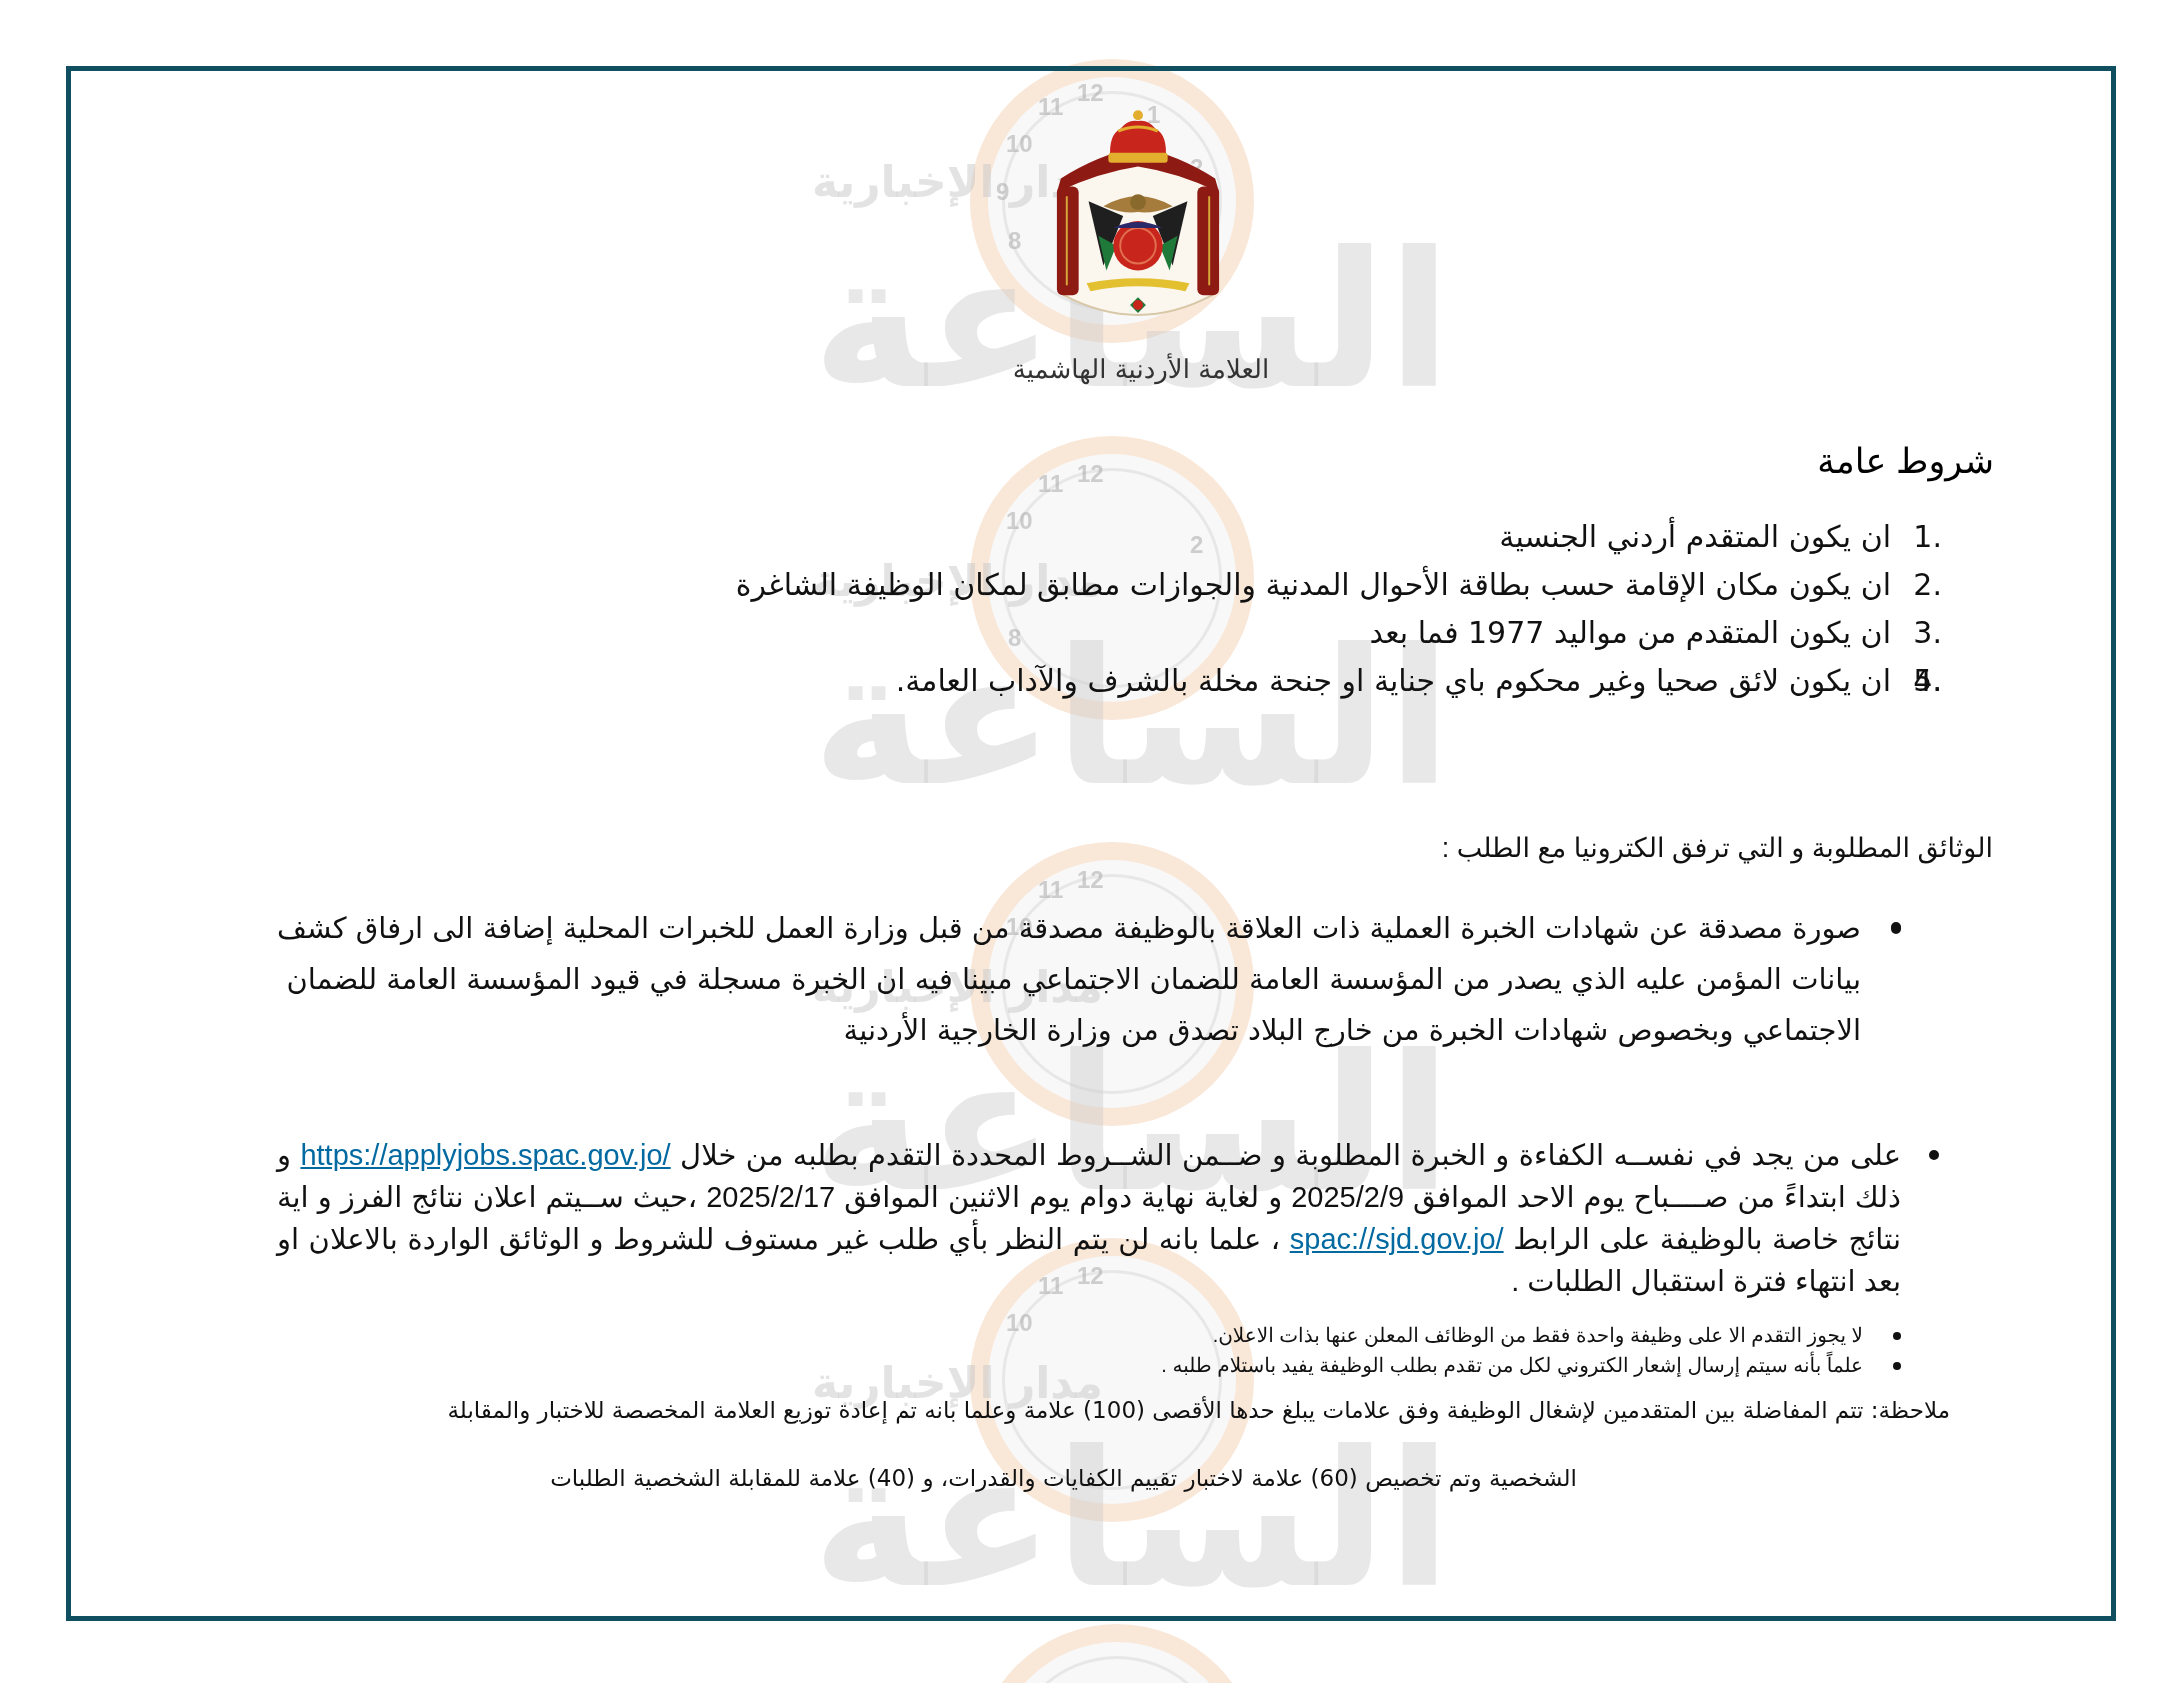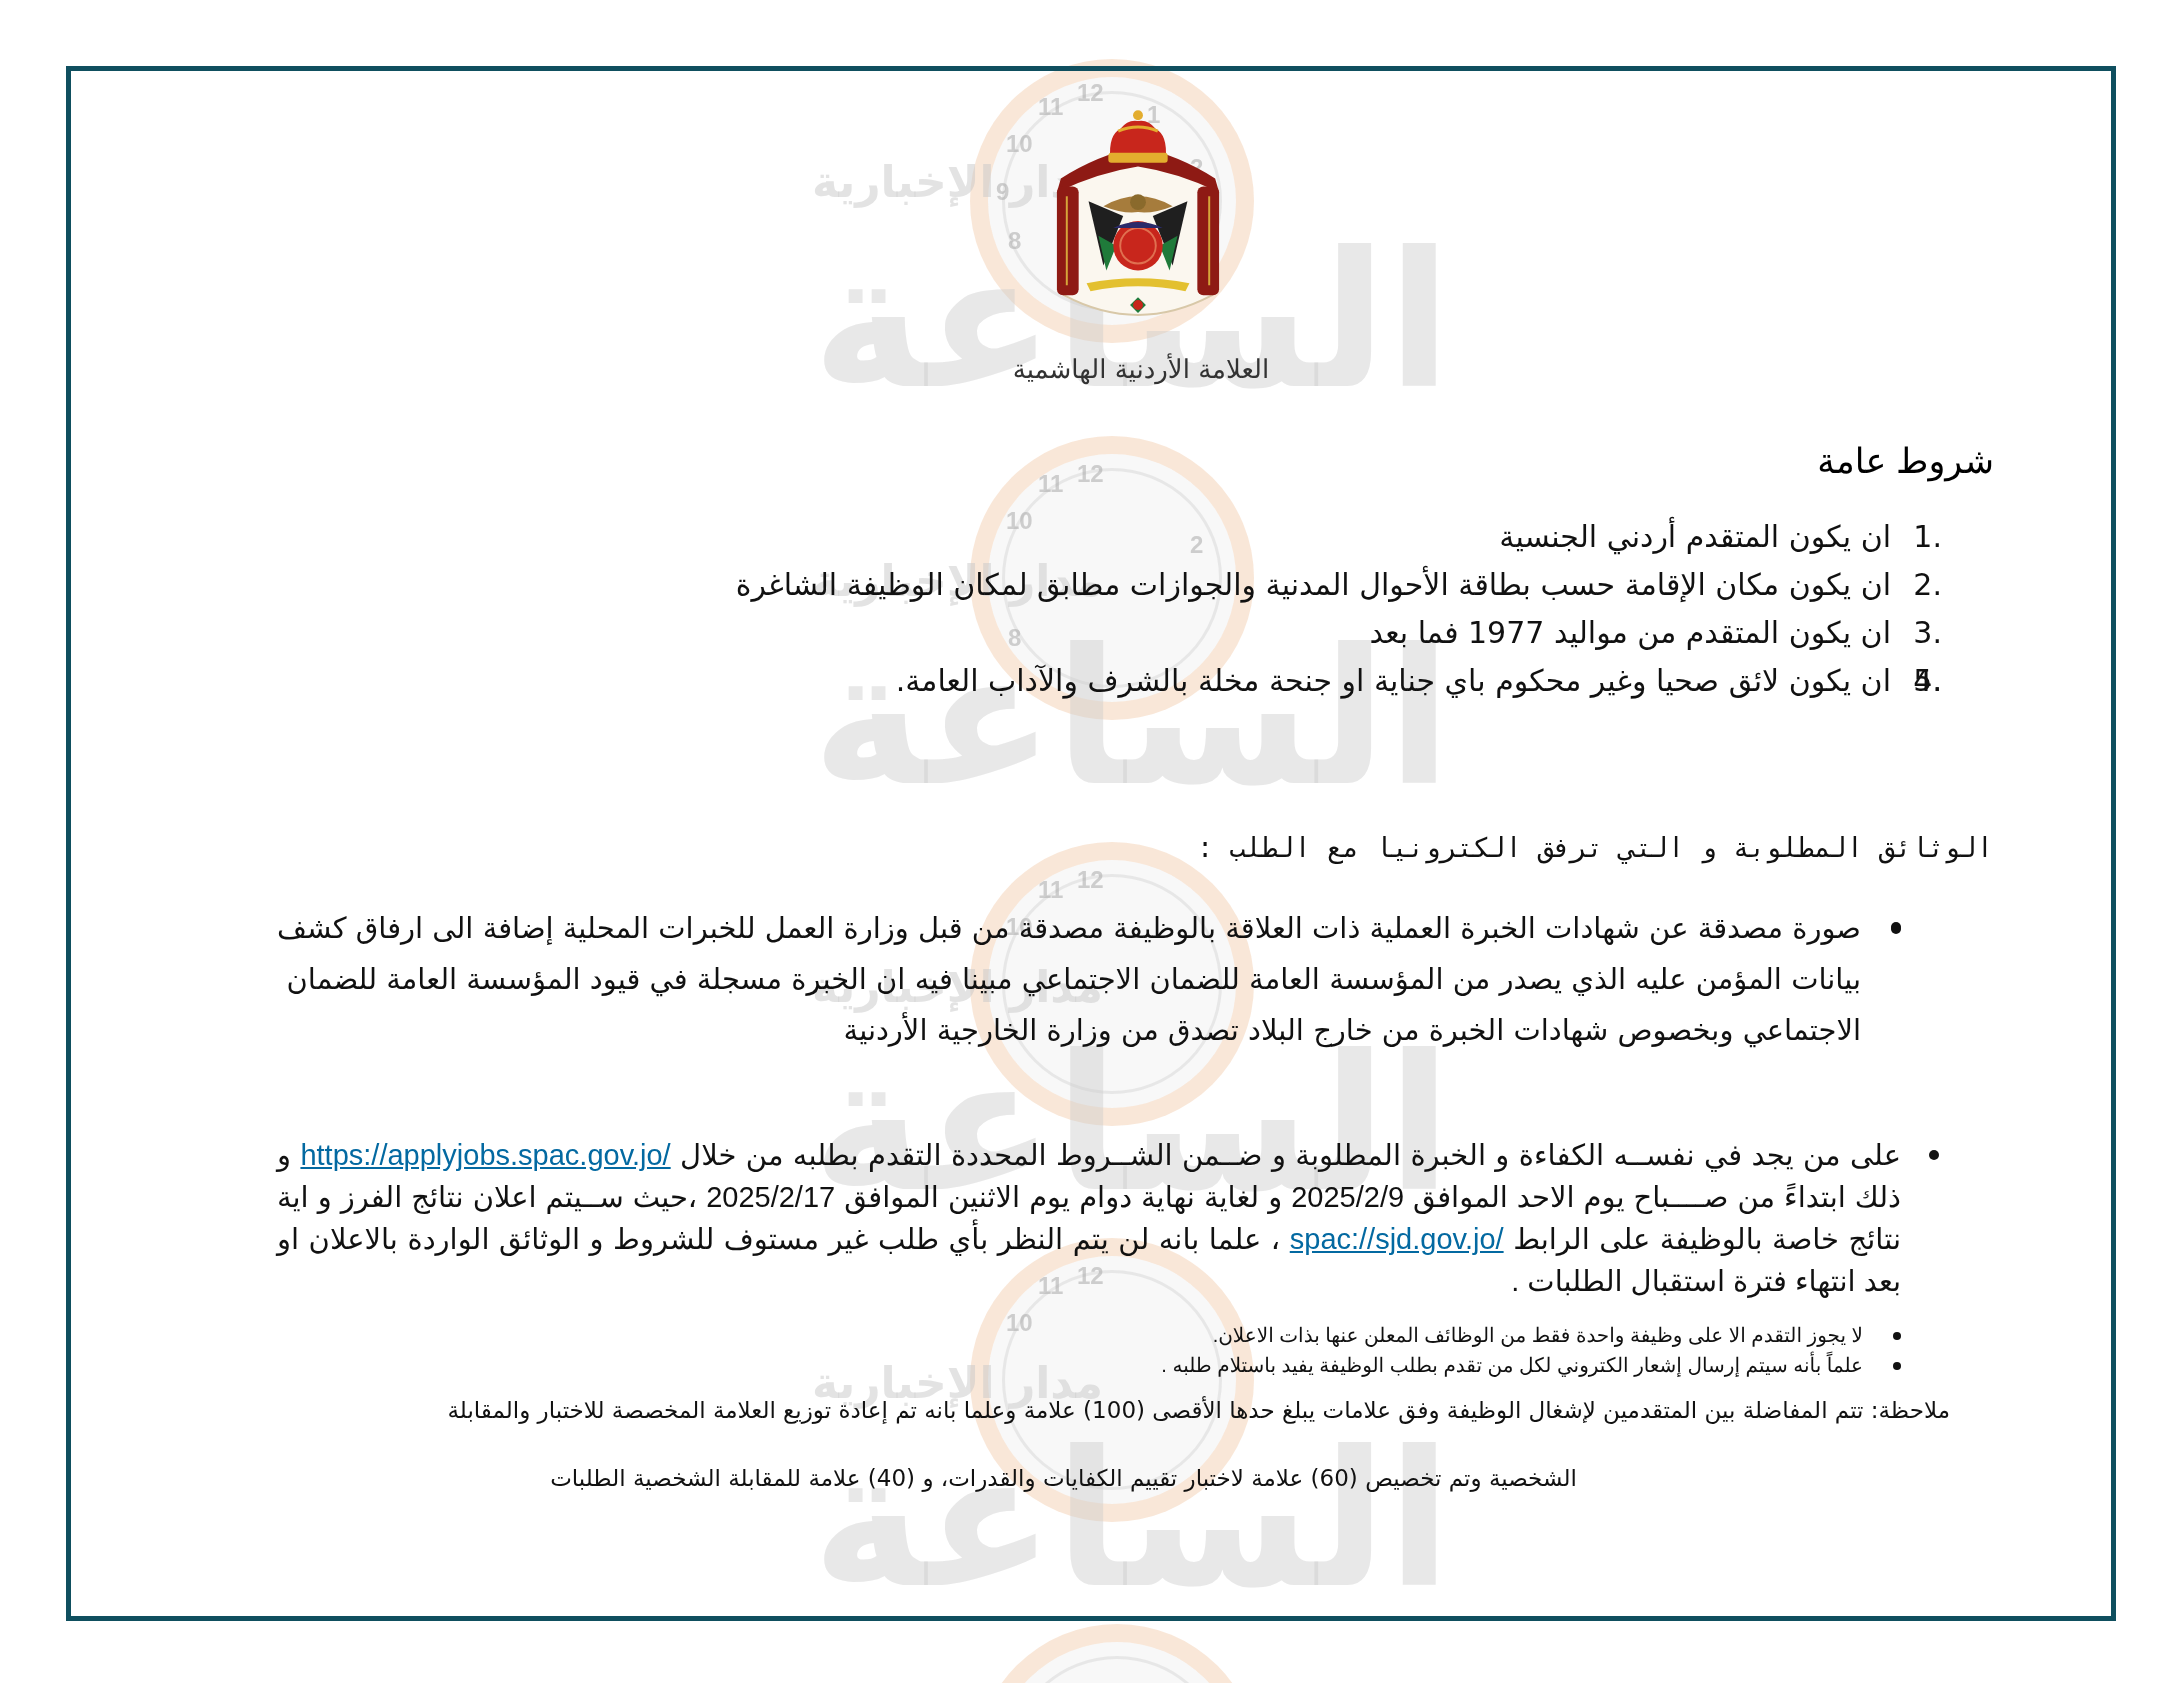--- a/index.html
+++ b/index.html
@@ -51,21 +51,21 @@
   }
   .cond-list {
     position: absolute; right: 236px; top: 513px; width: 1703px;
     margin: 0; padding: 0; list-style: none;
     font-family: "DejaVu Sans", sans-serif; font-size: 30px; line-height: 48px;
   }
   .cond-list li { position: relative; padding-right: 51px; }
   .cond-list li .n { position: absolute; right: 0; top: 0; }
   .docs-heading {
     position: absolute; right: 185px; top: 832px;
-    font-family: Liberation Mono, monospace; font-size: 27px;
+    font-family: Liberation Sans, sans-serif; font-size: 27px;
   }
   .docs-list {
     position: absolute; right: 277px; top: 901px; width: 1663px;
     margin: 0; padding: 0; list-style: none;
     font-family: "DejaVu Sans", sans-serif; font-size: 29px; line-height: 51px;
   }
   .docs-list li { position: relative; padding-right: 40px; margin-bottom: 2px; }
   .bullet {
     position: absolute; right: 0; top: 21px; width: 10px; height: 10px;
     border-radius: 50%; background: #111;

